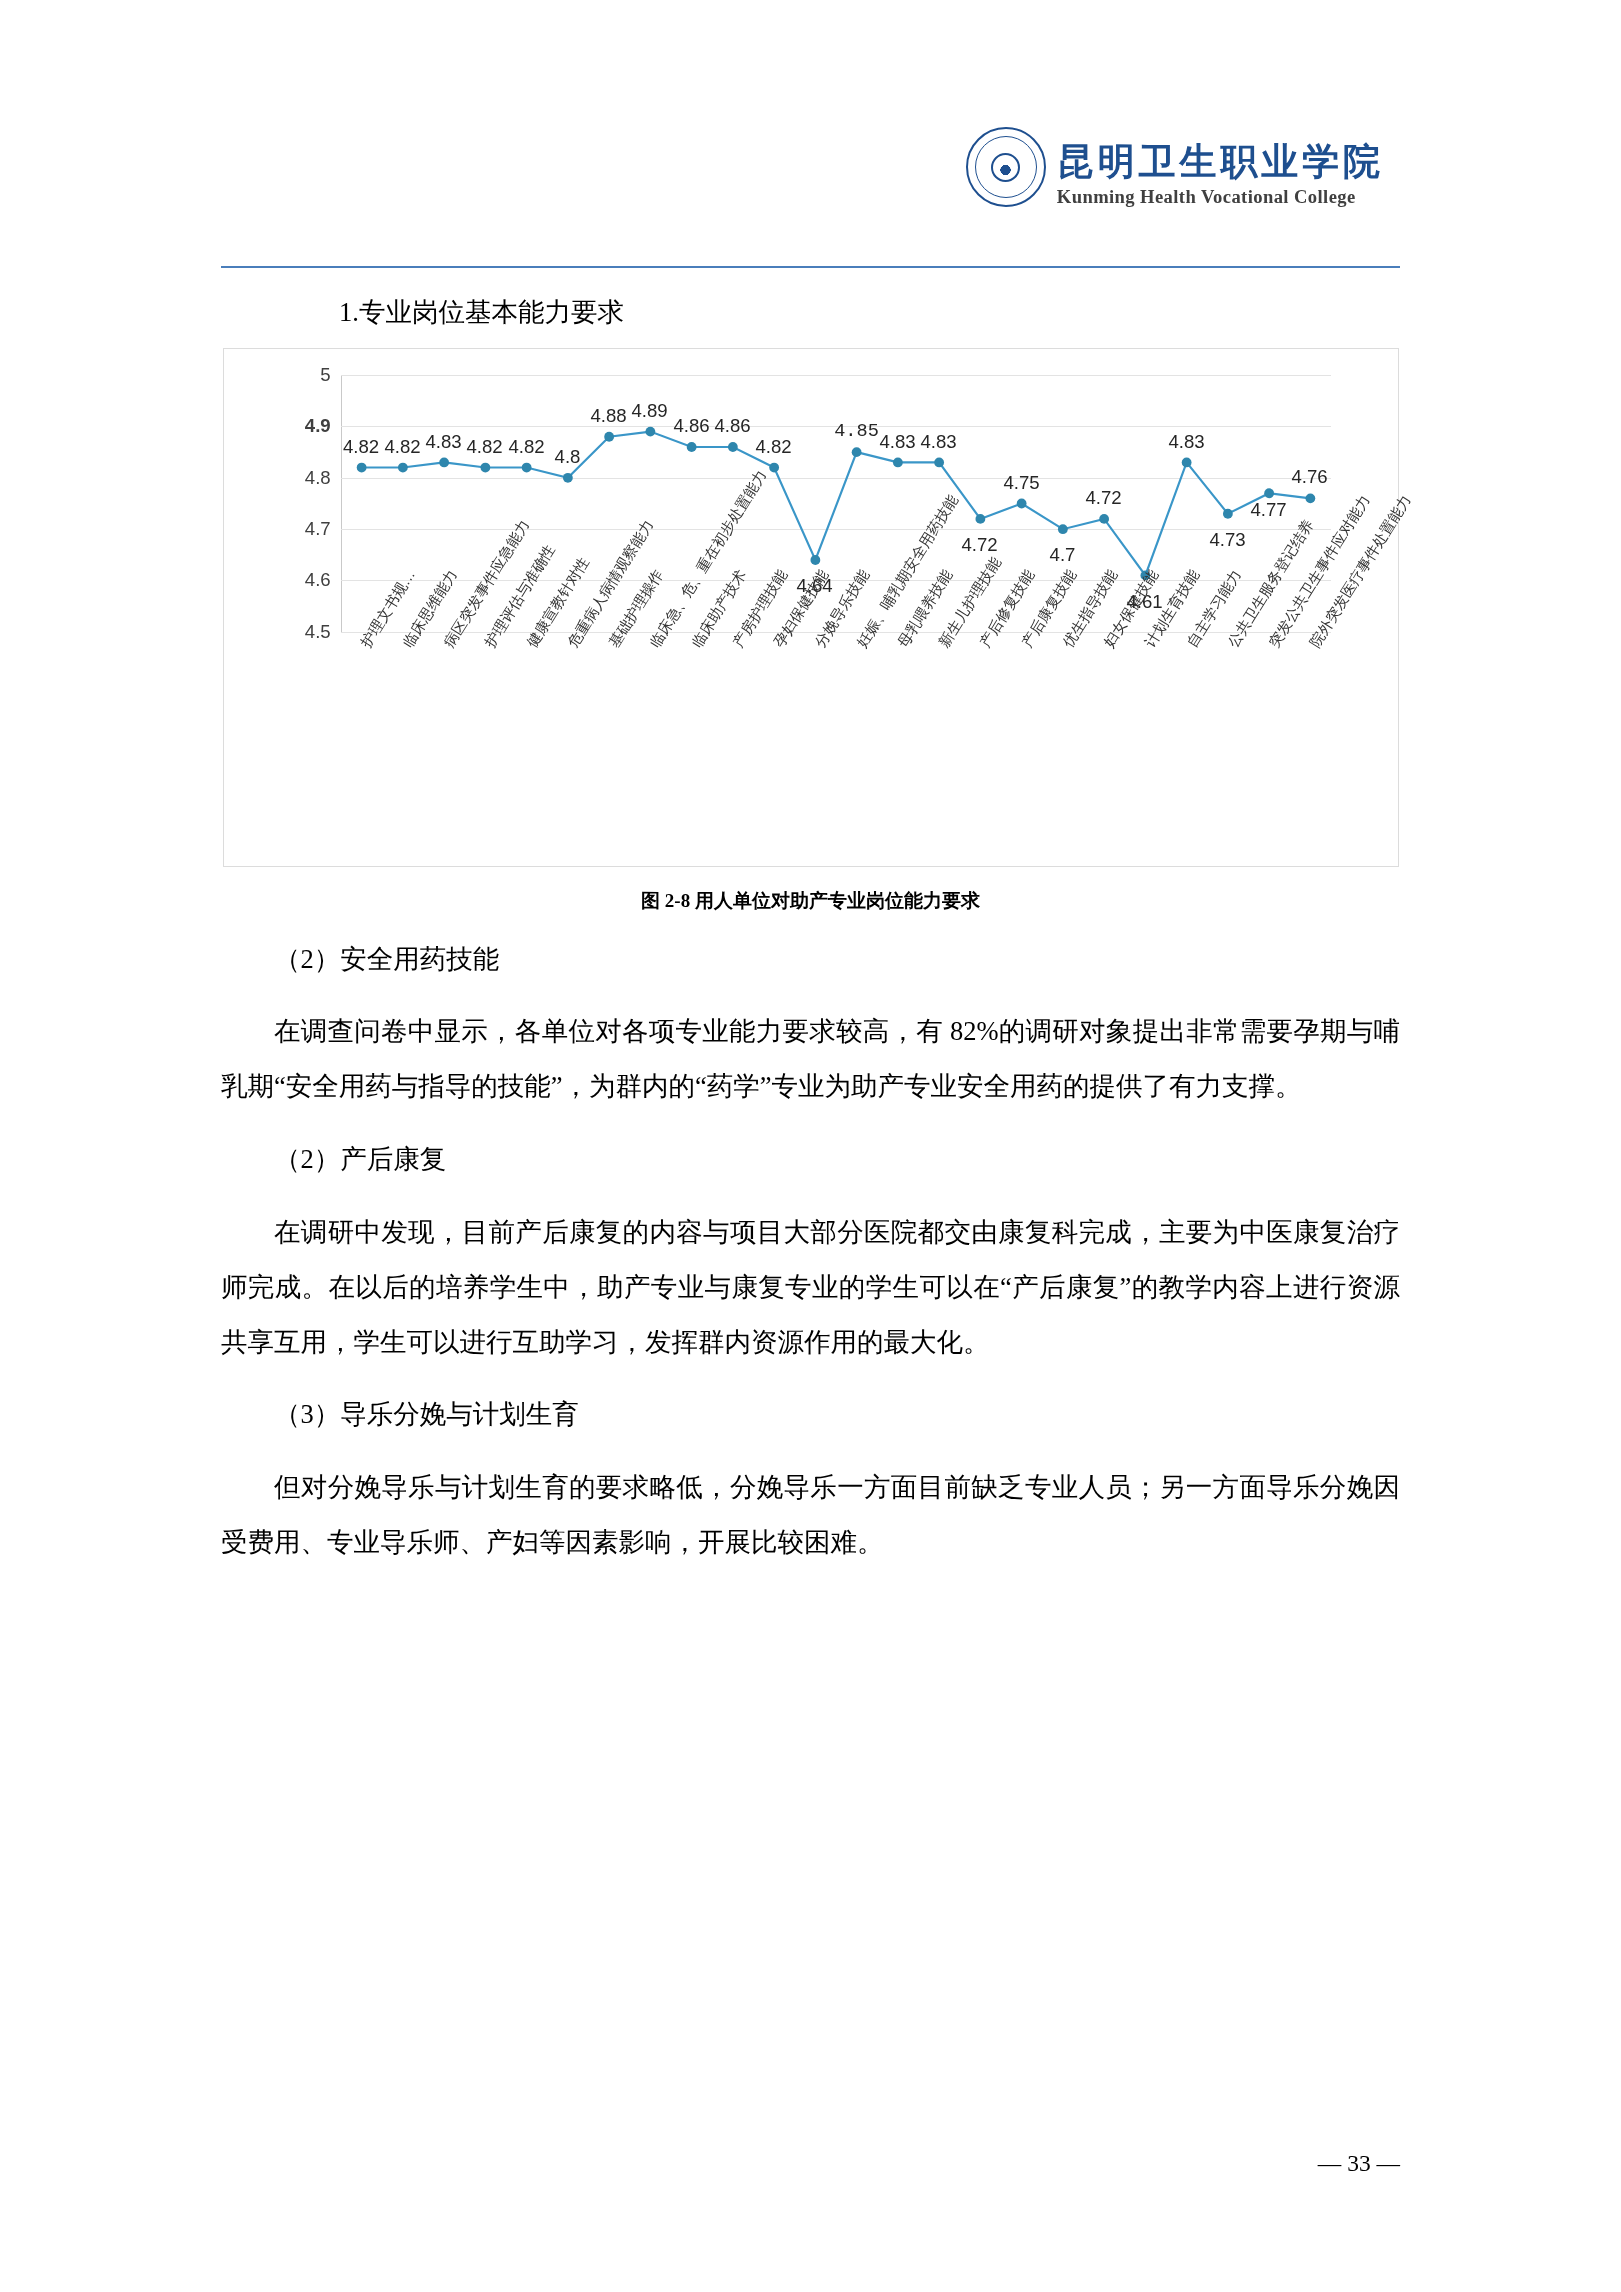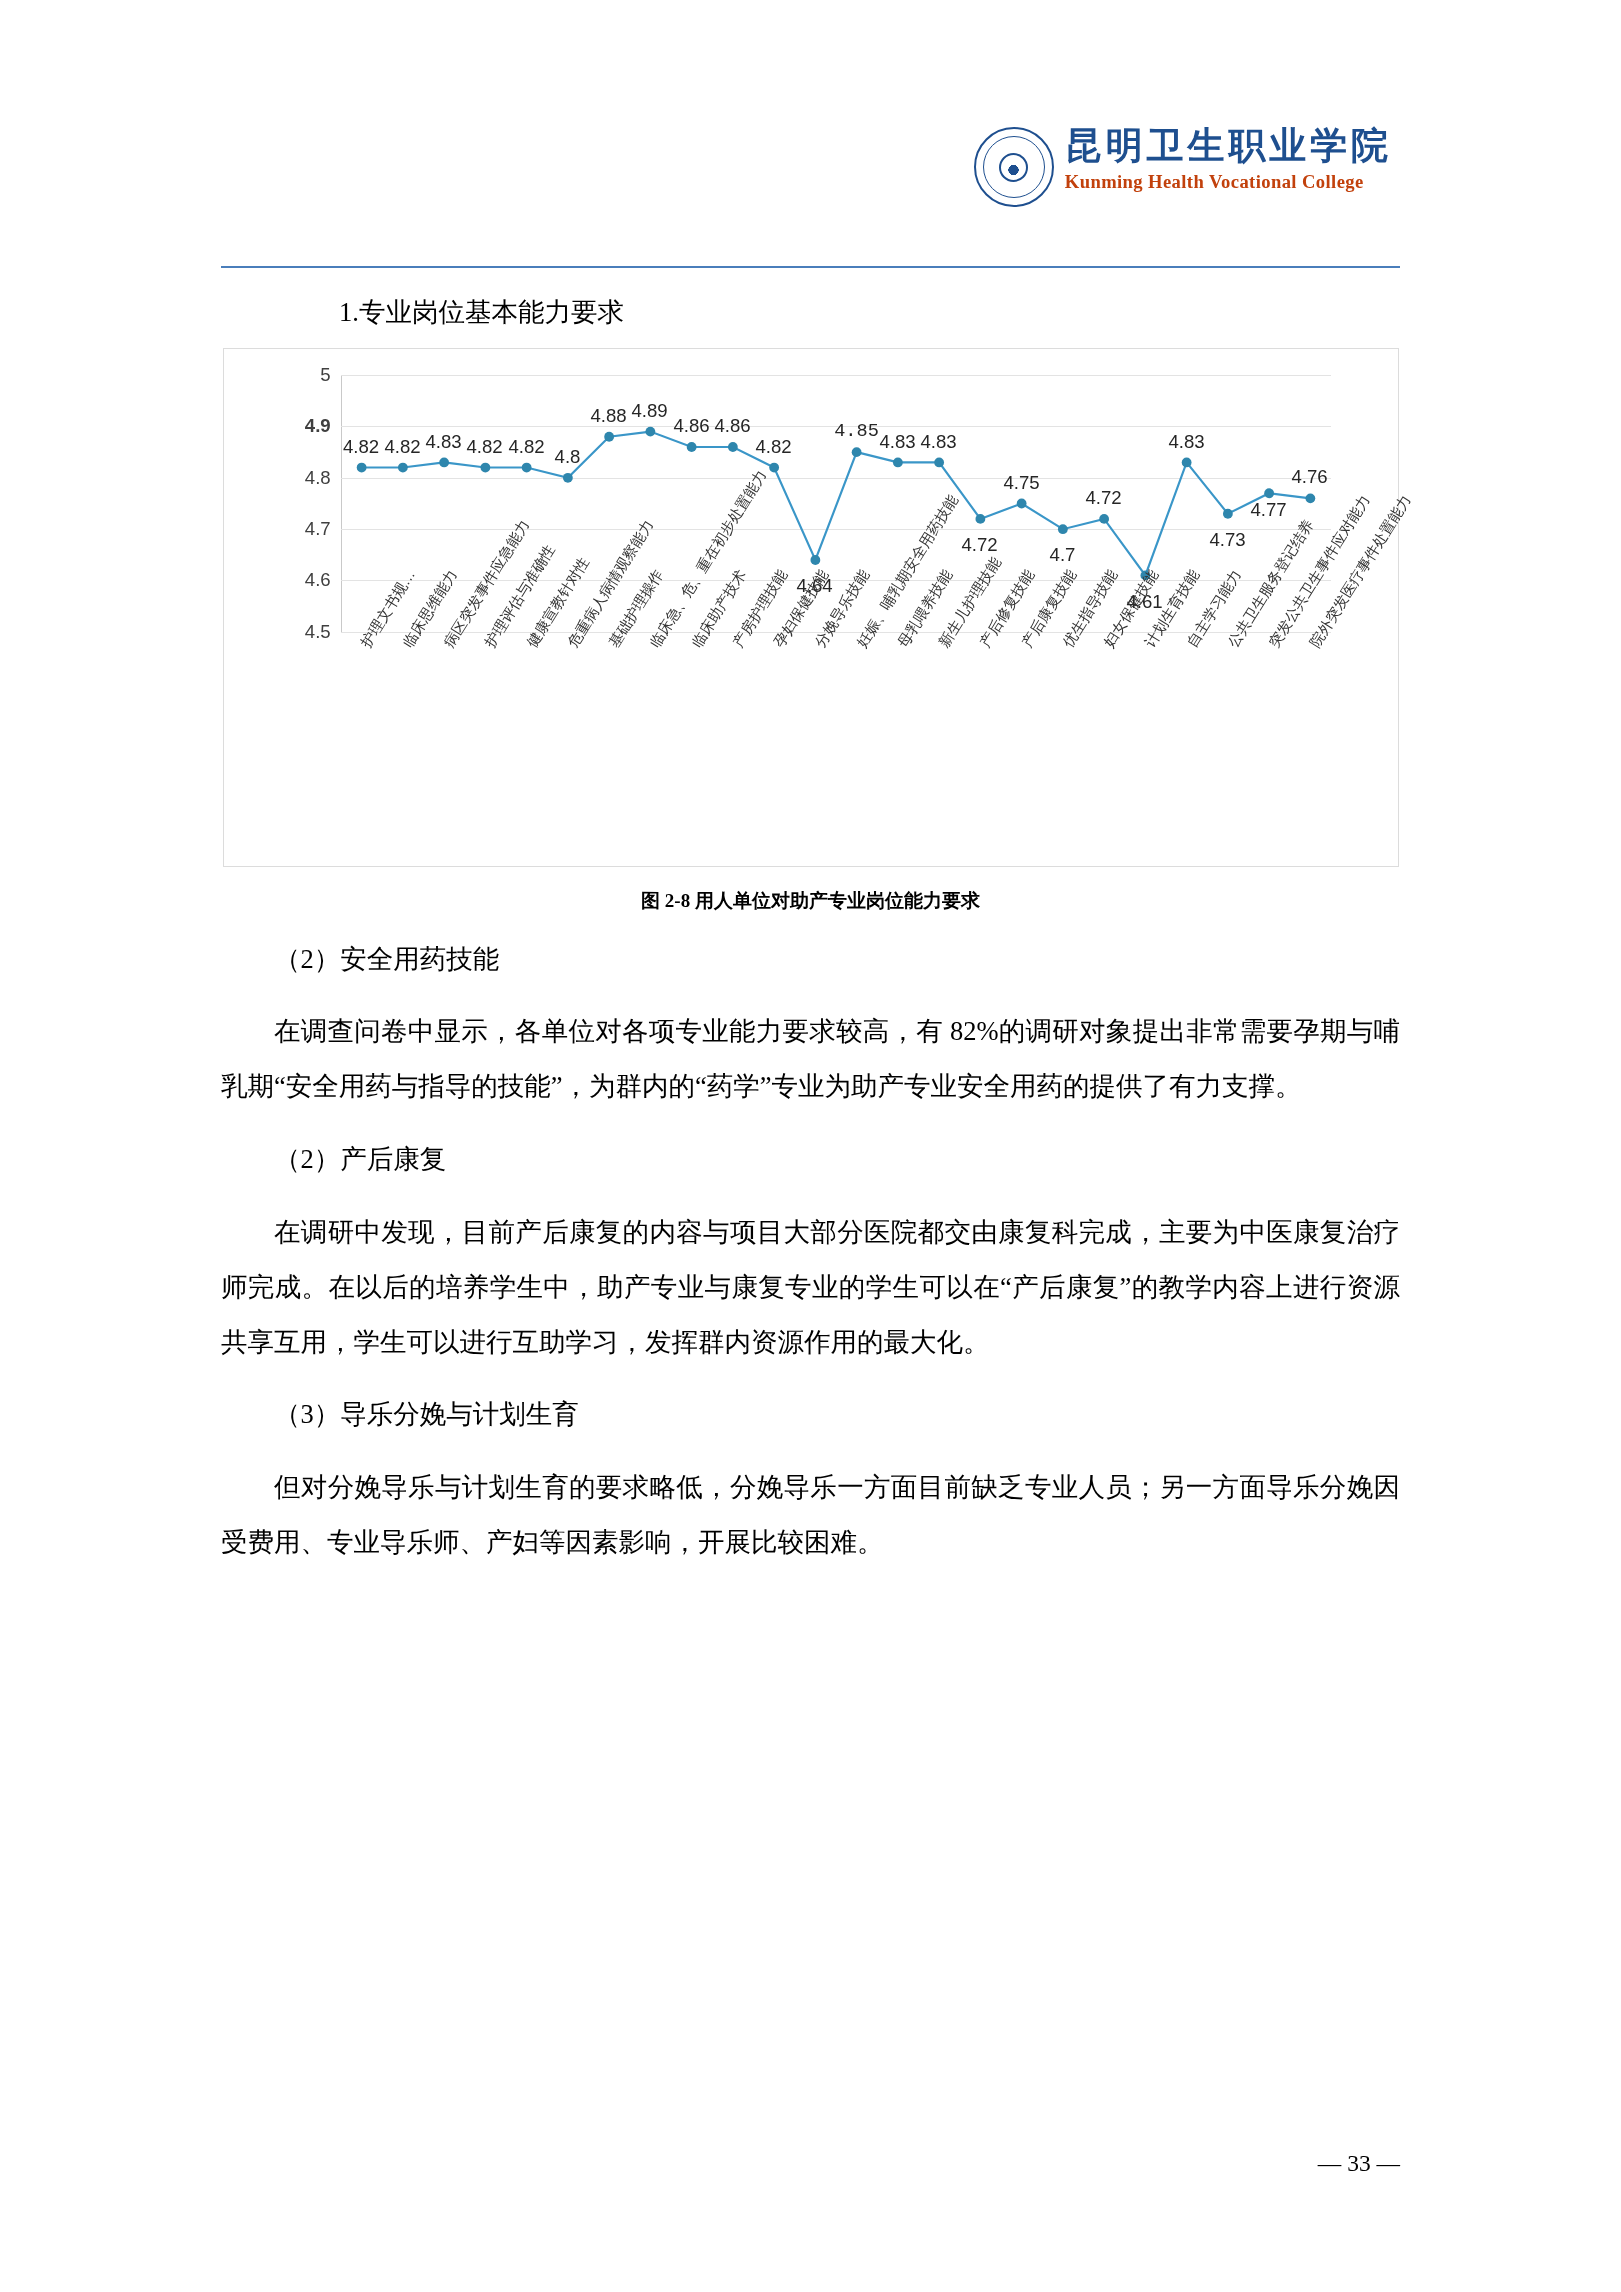--- a/index.html
+++ b/index.html
@@ -15,22 +15,22 @@
     position:absolute; inset:0;
     padding:0;
   }
   
   .header {
     position:absolute;
     top:127px; left:221px; right:221px;
     height:118px;
   }
   .logo-wrap {
-    position:absolute; right:8px; top:0;
-    display:flex; align-items:flex-start; gap:11px;
+    position:absolute; right:16px; top:0;
+    display:flex; align-items:flex-end; gap:11px;
   }
   .seal {
     width:80px; height:80px; border-radius:50%;
     border:2.9px solid #1e4f8f;
     box-sizing:border-box;
     position:relative;
     background:#fff;
     flex:0 0 auto;
   }
   .seal::before {
@@ -47,21 +47,21 @@
   }
   .logo-text { line-height:1.05; }
   .logo-cn {
     font-family:"Liberation Serif", serif;
     font-size:37px; font-weight:700; color:#1e4f8f;
     letter-spacing:3.9px;
     white-space:nowrap;
   }
   .logo-en {
     font-family:"Liberation Serif", serif;
-    font-size:18.6px; color:#c2410c; font-weight:700;
+    font-size:18.6px; color:#404040; font-weight:700;
     letter-spacing:0.4px;
     margin-top:5.9px;
     white-space:nowrap;
   }
   .header-rule {
     position:absolute;
     left:0; right:0; top:139px;
     border-top:2px solid #4a7ebb;
   }
   

